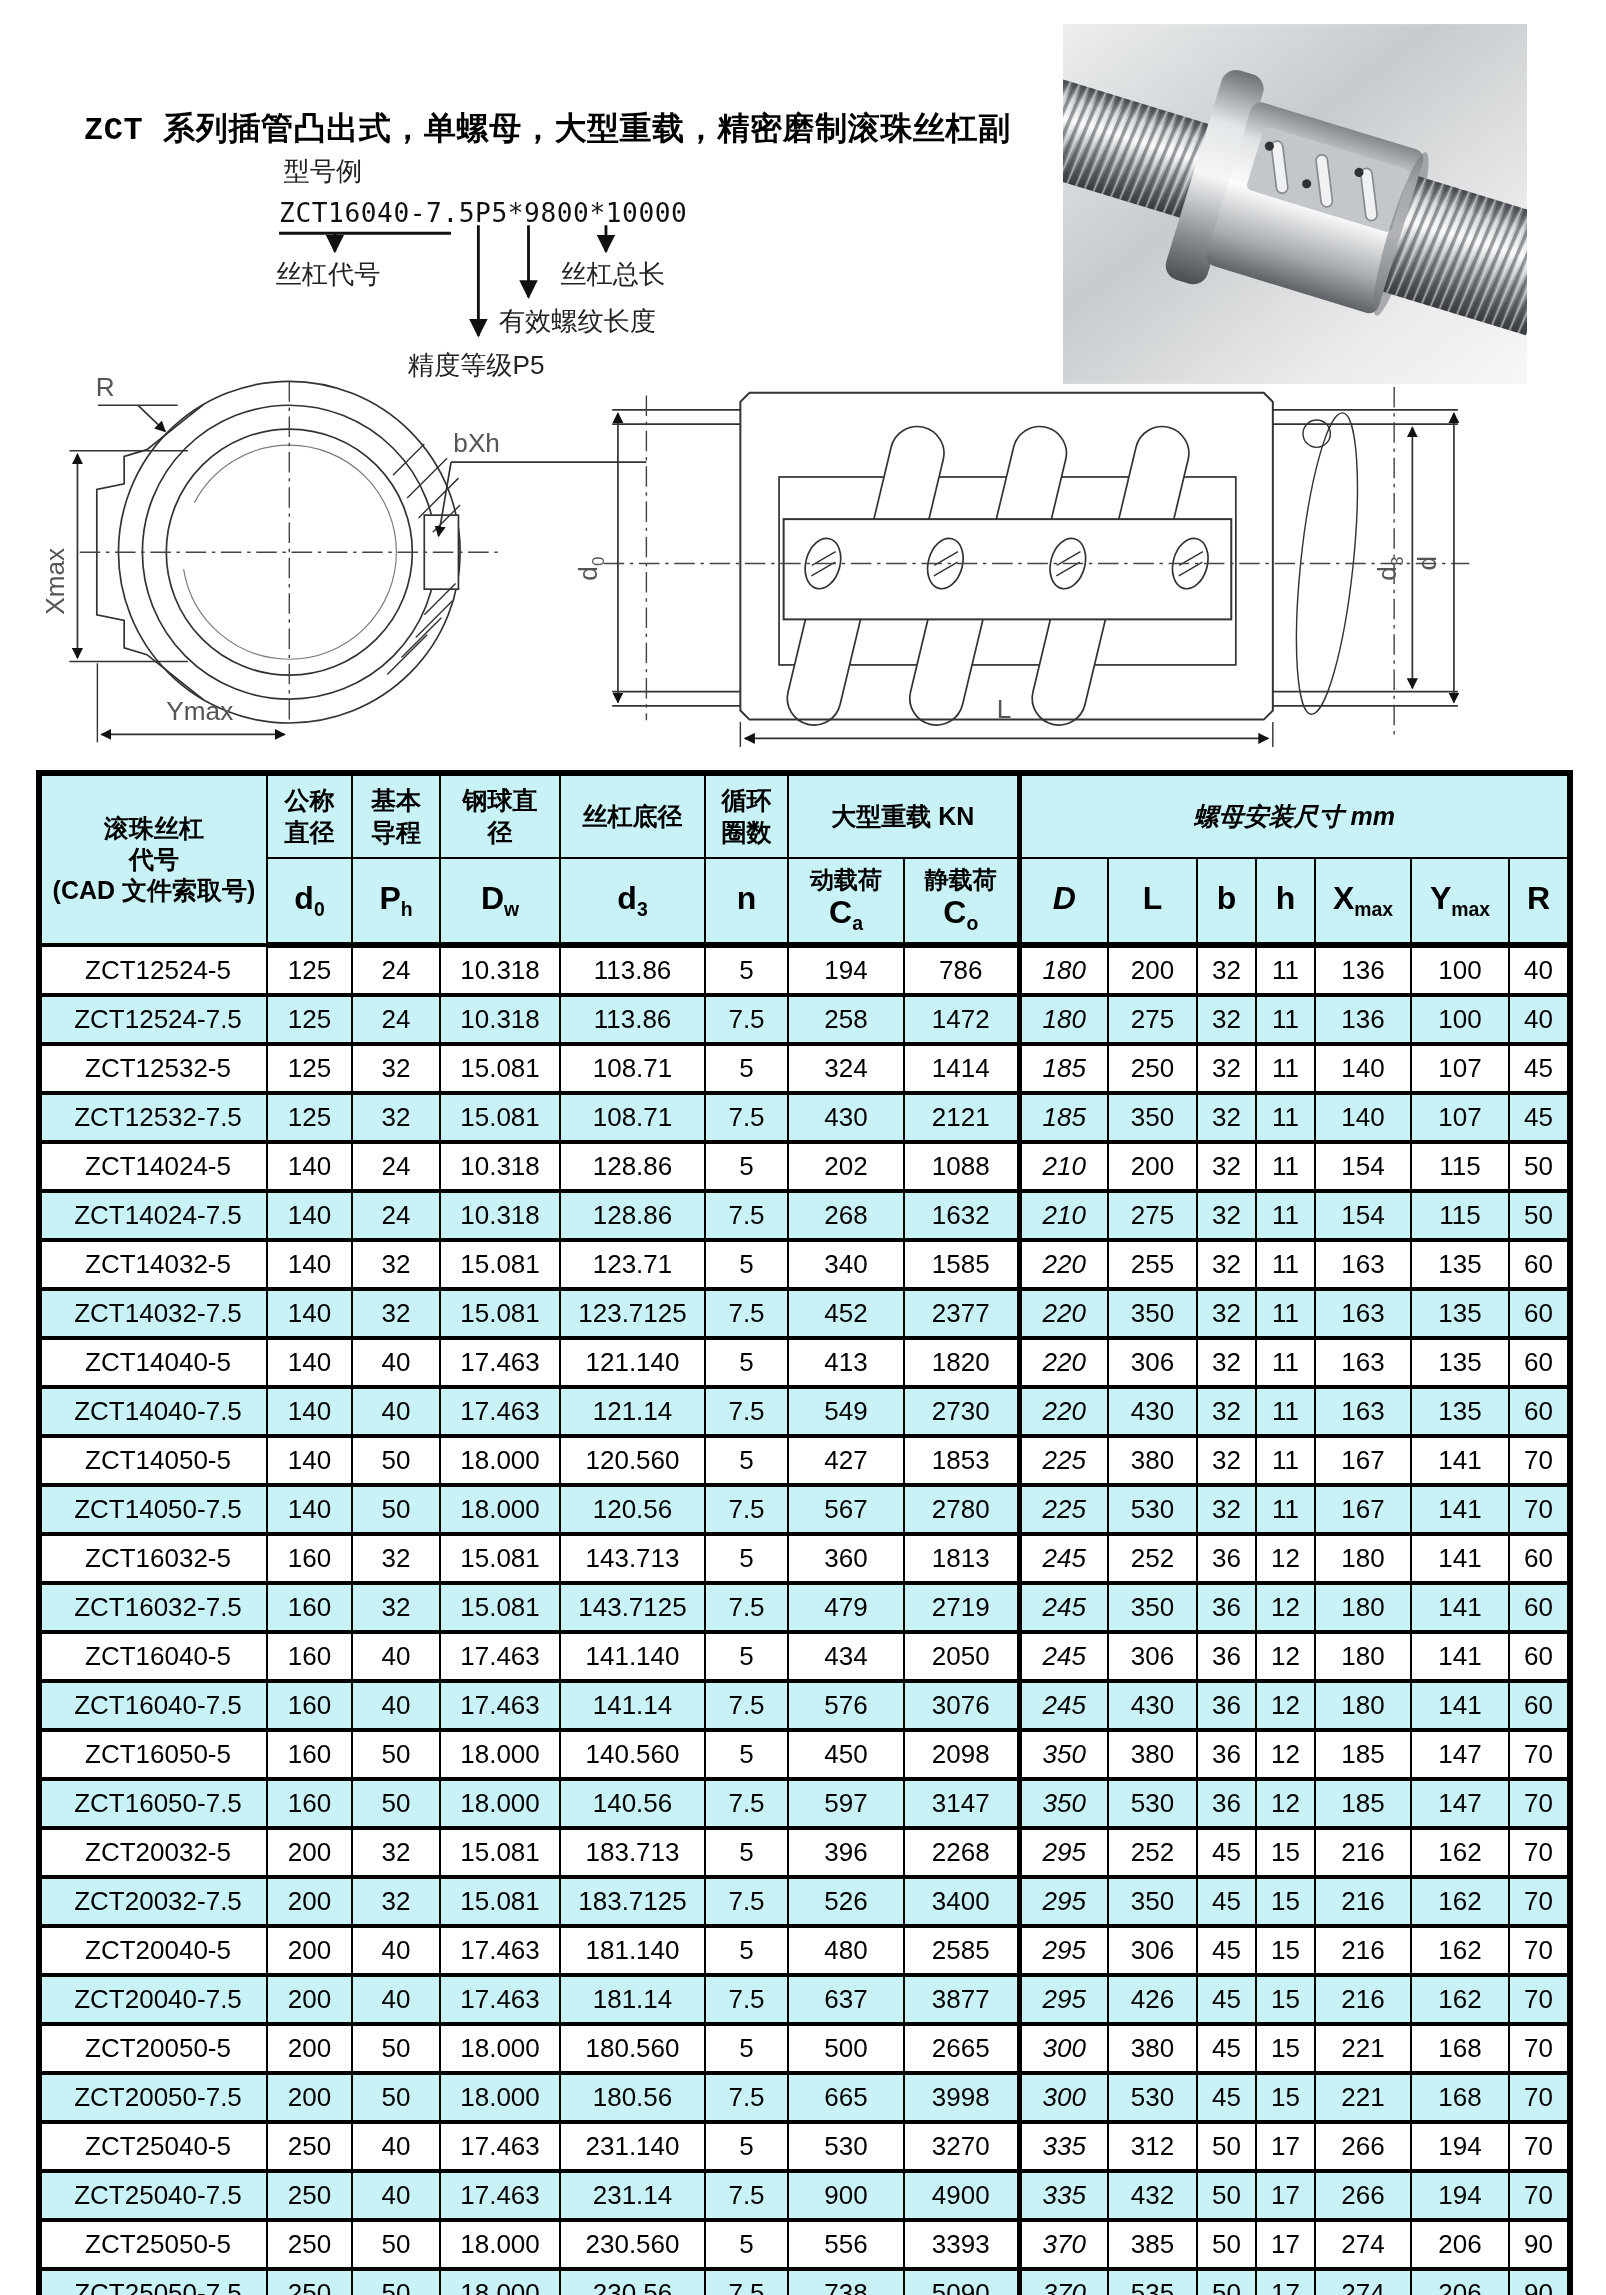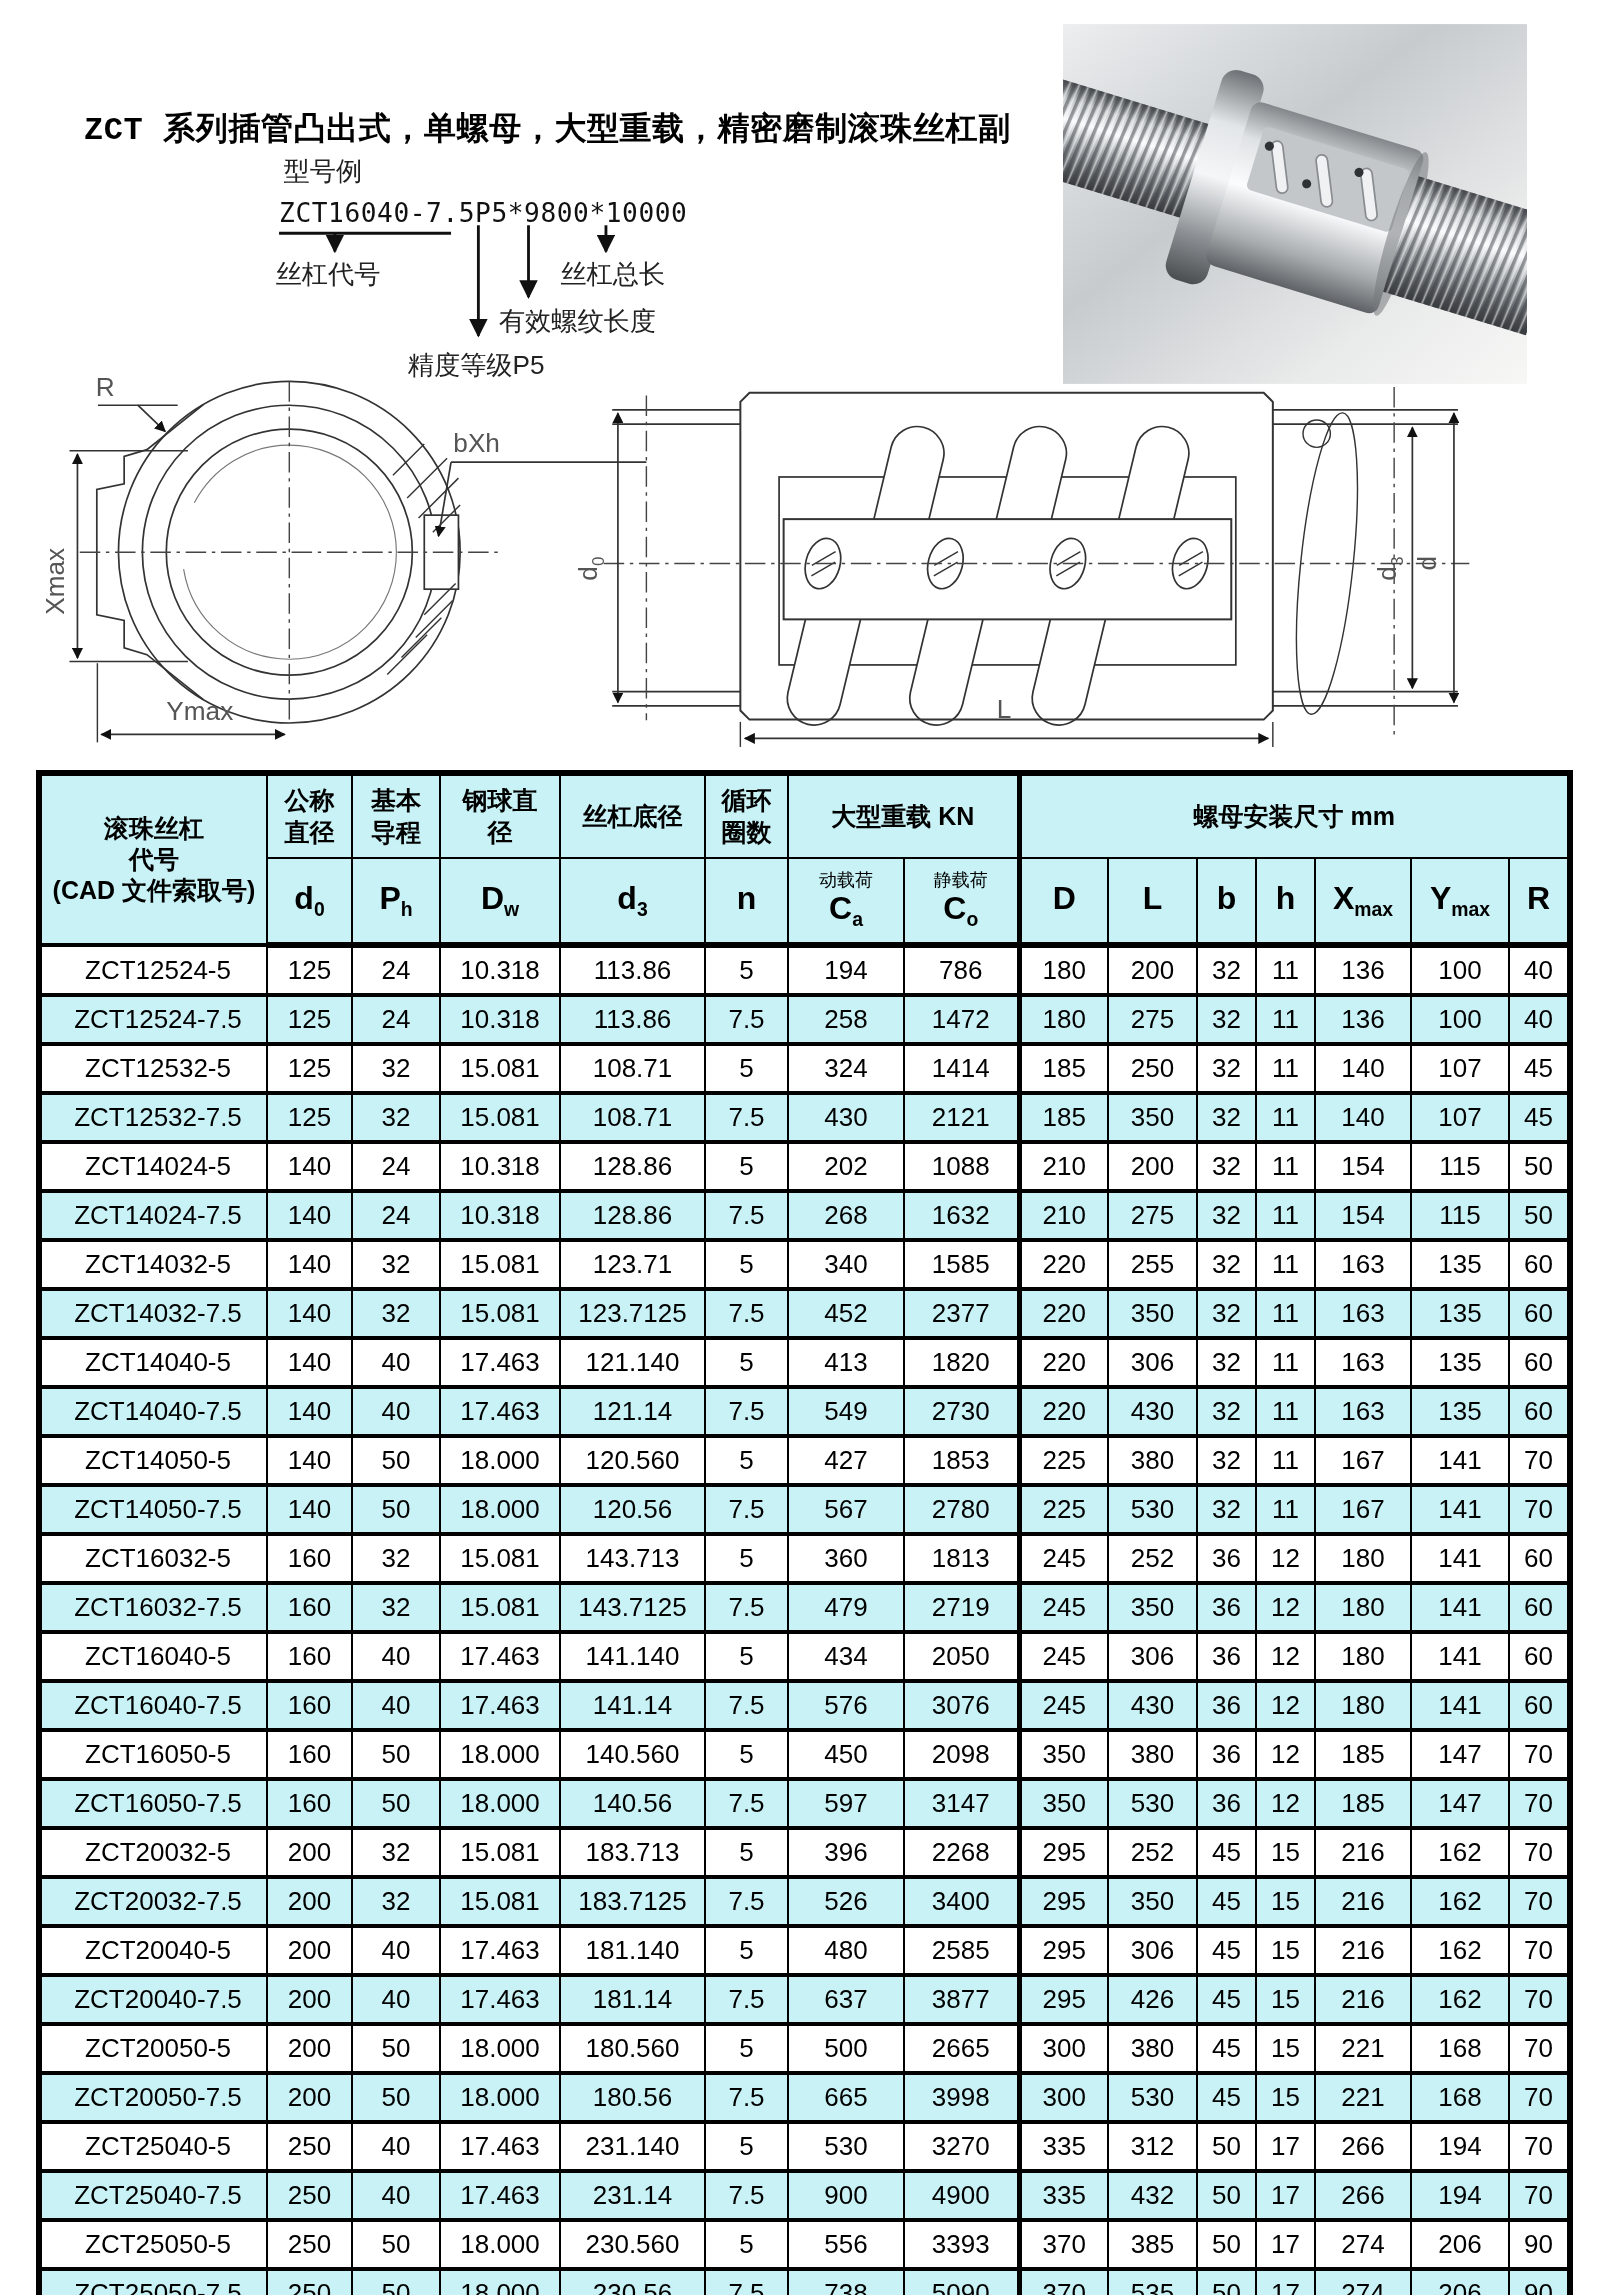--- a/index.html
+++ b/index.html
@@ -20,27 +20,27 @@
   table.spec {
     position:absolute; left:36px; top:770px; width:1530px;
     border-collapse:collapse; table-layout:fixed;
     border:6.8px solid #000; background:#fff;
   }
   .spec th, .spec td { border:2.8px solid #000; padding:0; text-align:center; vertical-align:middle; overflow:hidden; }
   .spec thead th { background:var(--cyan,#C8F2F5); font-weight:bold; }
   .spec tr.r1 th { height:81px; font-size:25px; line-height:1.25; white-space:pre-line; }
   .spec tr.r2 th { height:83px; border-bottom-width:6.3px; }
   .spec th.codehead { font-size:25px; line-height:1.3; white-space:pre-line; }
-  .hcn { font-size:18px; font-weight:normal; line-height:1.2; }
+  .hcn { font-size:24px; font-weight:bold; line-height:1.2; }
   .sym { font-size:32px; font-weight:bold; line-height:1.1; }
   .sym sub { font-size:19.4px; }
   .spec tbody td { height:45px; font-size:26px; border-top-width:4px; border-bottom-width:4px; background:#fff; }
   .spec tbody tr.alt td { background:var(--cyan,#C8F2F5); }
   .spec td.code { text-align:center; padding-left:8px; }
-  .spec .gb { border-left-width:5.7px; }
+  .spec .gb { border-left-width:5.7px;font-style:italic; }
 </style>
 </head>
 <body>
 
 <div class="page">
 
   <div class="title">ZCT 系列插管凸出式，单螺母，大型重载，精密磨制滚珠丝杠副</div>
 
   <svg class="photo" width="464" height="360" viewBox="0 0 815 632">
     <defs>

